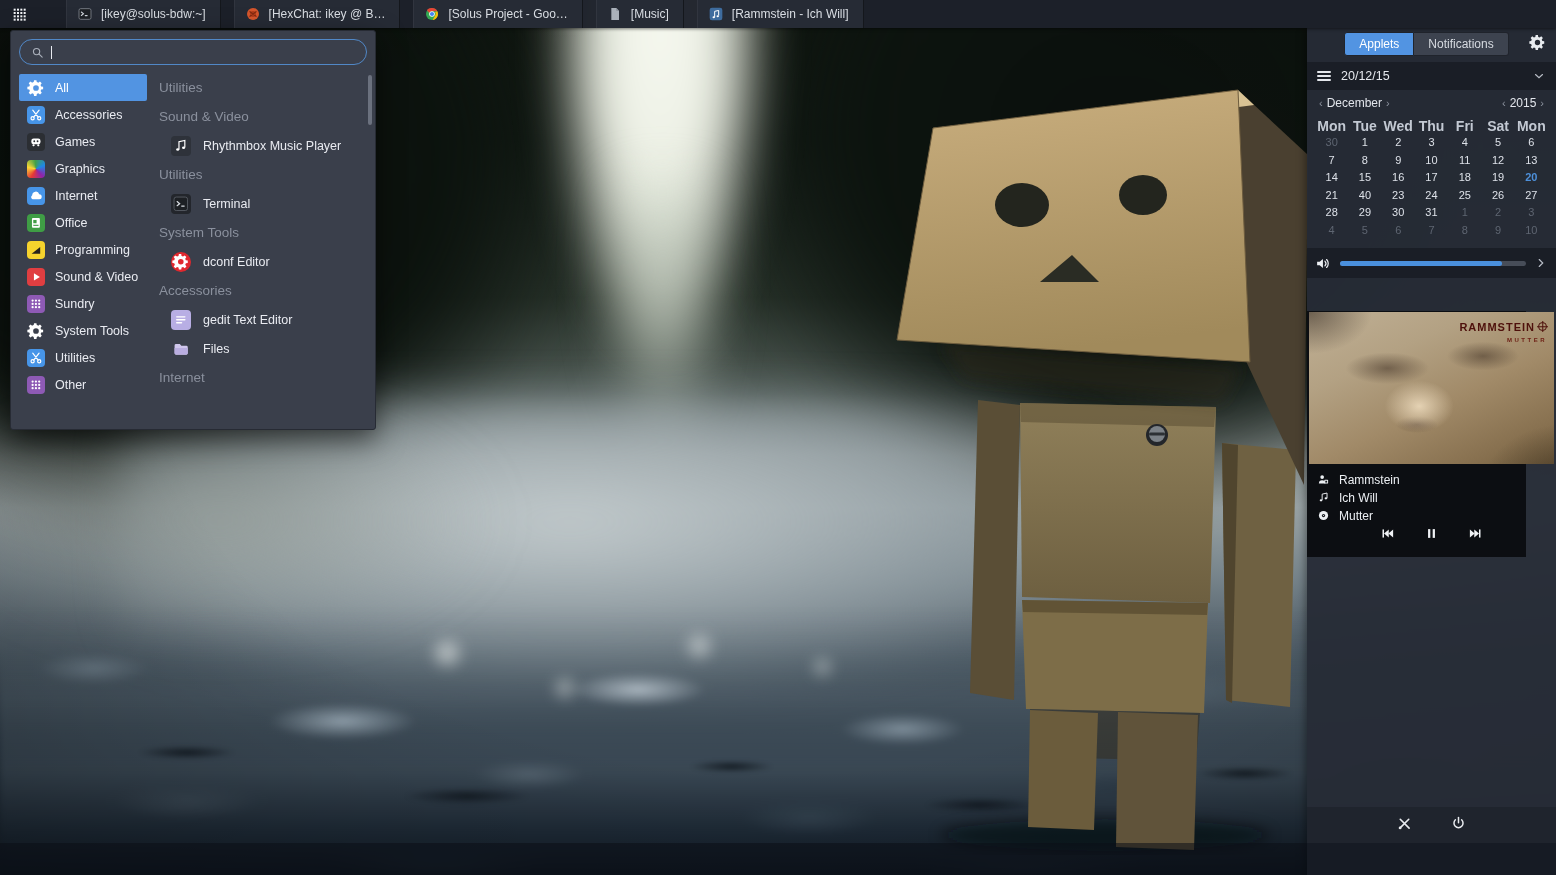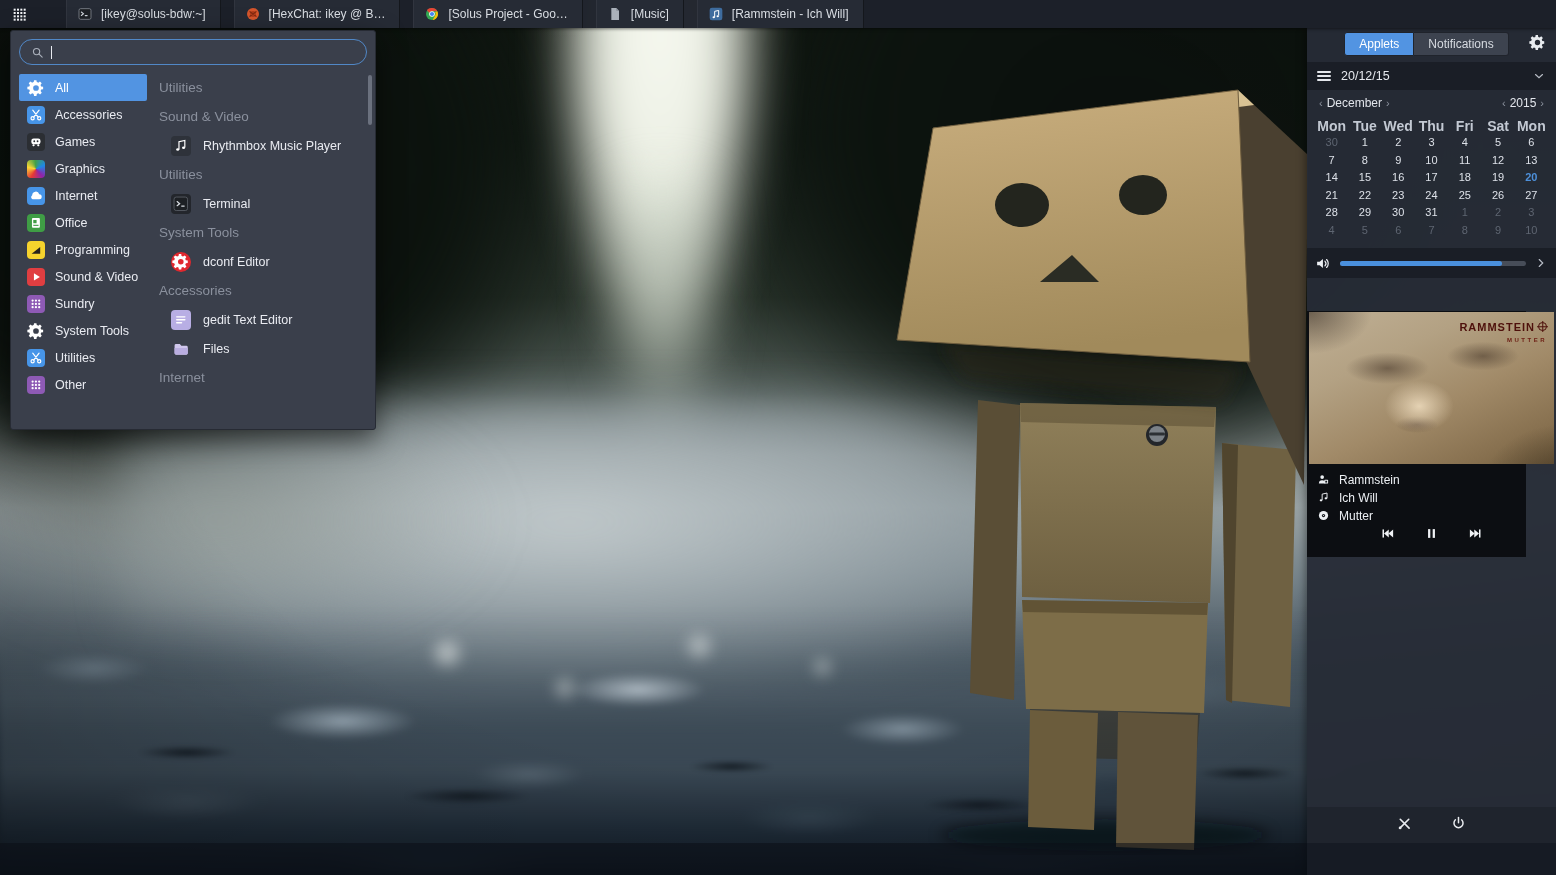--- a/index.html
+++ b/index.html
@@ -590,21 +590,21 @@
         <span class="">12</span>
         <span class="">13</span>
         <span class="">14</span>
         <span class="">15</span>
         <span class="">16</span>
         <span class="">17</span>
         <span class="">18</span>
         <span class="">19</span>
         <span class=" sel">20</span>
         <span class="">21</span>
-        <span class="">22</span>
+        <span class="">40</span>
         <span class="">23</span>
         <span class="">24</span>
         <span class="">25</span>
         <span class="">26</span>
         <span class="">27</span>
         <span class="">28</span>
         <span class="">29</span>
         <span class="">30</span>
         <span class="">31</span>
         <span class="muted">1</span>

